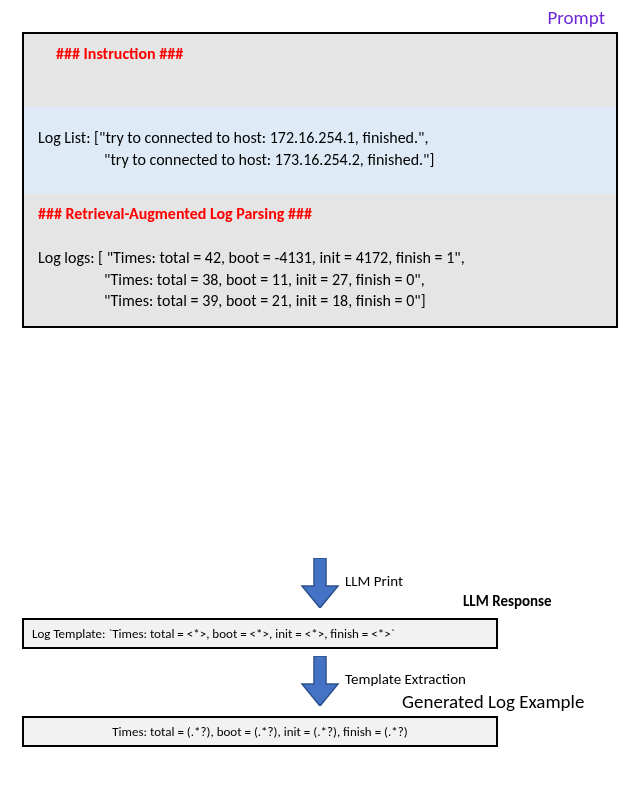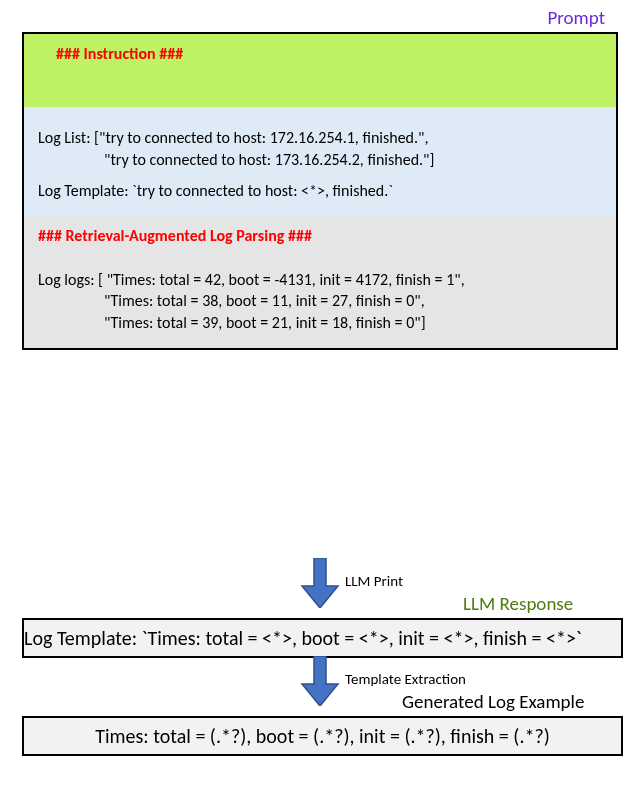--- a/index.html
+++ b/index.html
@@ -22,21 +22,21 @@
   .prompt-box {
     position: absolute;
     top: 32px;
     left: 22px;
     width: 596px;
     border: 2px solid #000;
   }
   .section {
     padding: 10px 14px 14px 14px;
   }
-  .sec-green { background: #bef264; padding-left: 32px; }
+  .sec-green { background: #e5e5e5; padding-left: 32px; }
   .sec-blue  { background: #deebf7; }
   .sec-yellow{ background: #e5e5e5; }
   .heading {
     color: #ff0000;
     font-weight: bold;
     font-size: 16px;
     margin-bottom: 14px;
   }
   .body-text {
     font-size: 16px;
@@ -52,31 +52,32 @@
     width: 40px;
   }
   .arrow svg { display: block; }
   .arrow-label {
     position: absolute;
     font-size: 15px;
     color: #000;
   }
   .llm-response-label {
     position: absolute;
-    font-size: 19px;
-    color: #4d7c0f;
+    font-size: 15px;
+    color: #000000;
+    font-weight: bold;
   }
   .result-box {
     position: absolute;
     left: 22px;
-    width: 601px;
+    width: 476px;
     background: #f2f2f2;
     border: 2px solid #000;
-    padding: 6px 0;
-    font-size: 20px;
+    padding: 6px 8px;
+    font-size: 13px;
   }
   .gen-label {
     position: absolute;
     font-size: 19px;
     color: #000;
   }
   .indent { padding-left: 66px; display: block; }
 </style>
 </head>
 <body>
@@ -90,23 +91,20 @@
     <div style="height:6px"></div>
   </div>
 
   <div class="section sec-blue">
     <div class="spacer"></div>
     <div class="body-text">
       <span class="kv-label">Log List</span><span>: ["try to connected to host: 172.16.254.1, finished.",</span><br>
       <span class="indent">"try to connected to host: 173.16.254.2, finished."]</span>
     </div>
     <div class="spacer"></div>
-    <div class="body-text">
-      <span class="kv-label">Log Template</span><span>: `try to connected to host: &lt;*&gt;, finished.`</span>
-    </div>
   </div>
 
   <div class="section sec-yellow">
     <div class="heading">### Retrieval-Augmented Log Parsing ###</div>
     <div class="spacer"></div>
     <div class="body-text">
       <span class="kv-label">Log logs:</span><span> [ "Times: total = 42, boot = -4131, init = 4172, finish = 1",</span><br>
       <span class="indent">"Times: total = 38, boot = 11, init = 27, finish = 0",</span>
       <span class="indent">"Times: total = 39, boot = 21, init = 18, finish = 0"]</span>
     </div>

